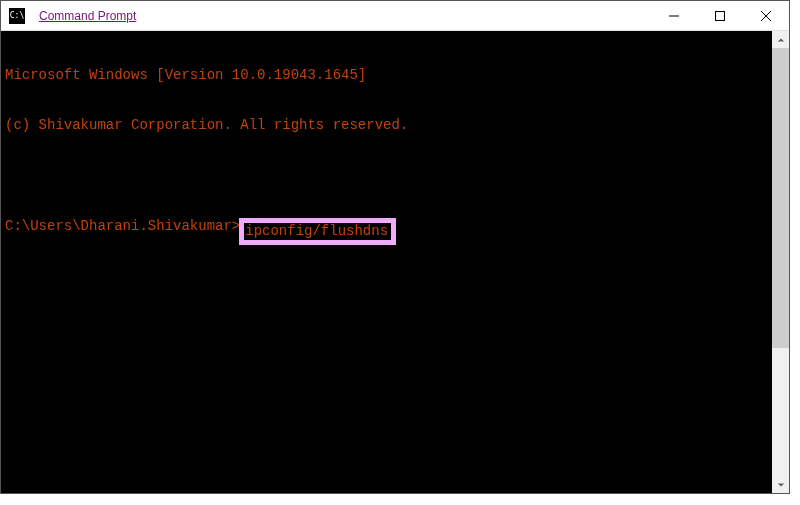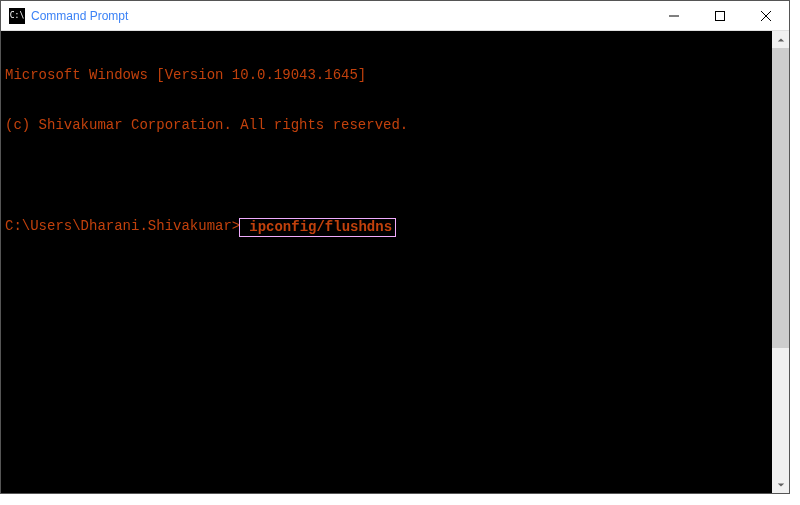--- a/index.html
+++ b/index.html
@@ -35,24 +35,25 @@
       align-items: center;
       justify-content: center;
     }
     .titlebar-icon-inner {
       color: #fff;
       font-size: 8px;
       font-family: Consolas, monospace;
       line-height: 1;
     }
     .titlebar-text {
-      margin-left: 6px;
+      margin-left: 14px;
       font-size: 12px;
-      color: #3b82f6;
+      color: #701a75;
       flex: 1;
+      text-decoration: underline;
     }
     .titlebar-controls {
       display: flex;
       height: 100%;
     }
     .tb-btn {
       width: 46px;
       height: 100%;
       display: flex;
       align-items: center;
@@ -74,25 +75,24 @@
       padding: 2px 4px;
       white-space: pre;
     }
     .console .line { display: block; }
     .prompt-line {
       display: flex;
       align-items: flex-start;
       flex-wrap: nowrap;
     }
     .command-box {
-      border: 1px solid #f0abfc;
-      padding: 0 3px 0 9px;
+      border: 5px solid #f0abfc;
+      padding: 0 3px 0 1px;
       margin-left: -1px;
       margin-right: -3px;
-      font-weight: bold;
     }
     .scrollbar {
       width: 17px;
       background: #f0f0f0;
       display: flex;
       flex-direction: column;
     }
     .sb-btn {
       height: 17px;
       background: #f0f0f0;

